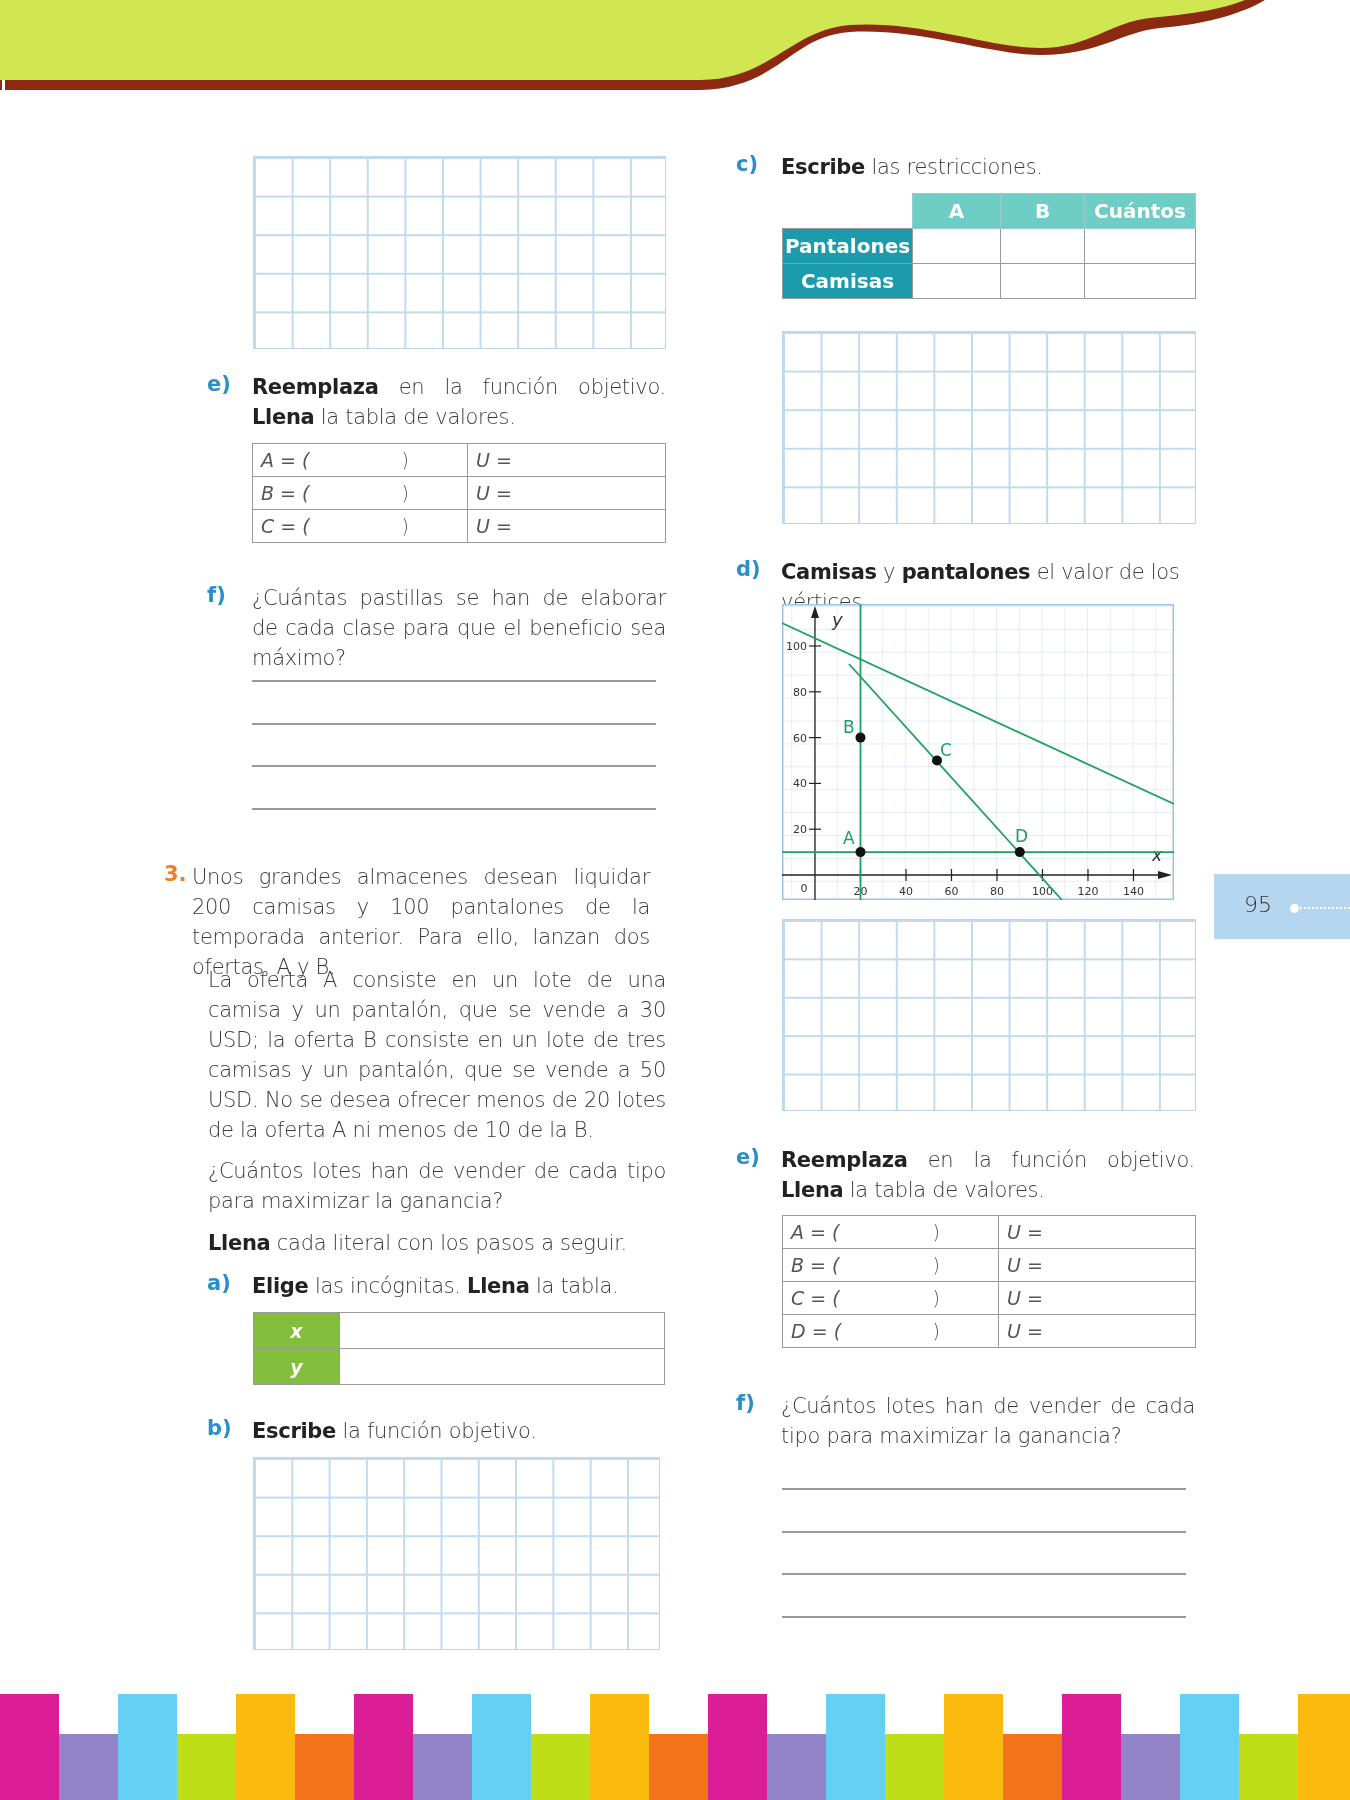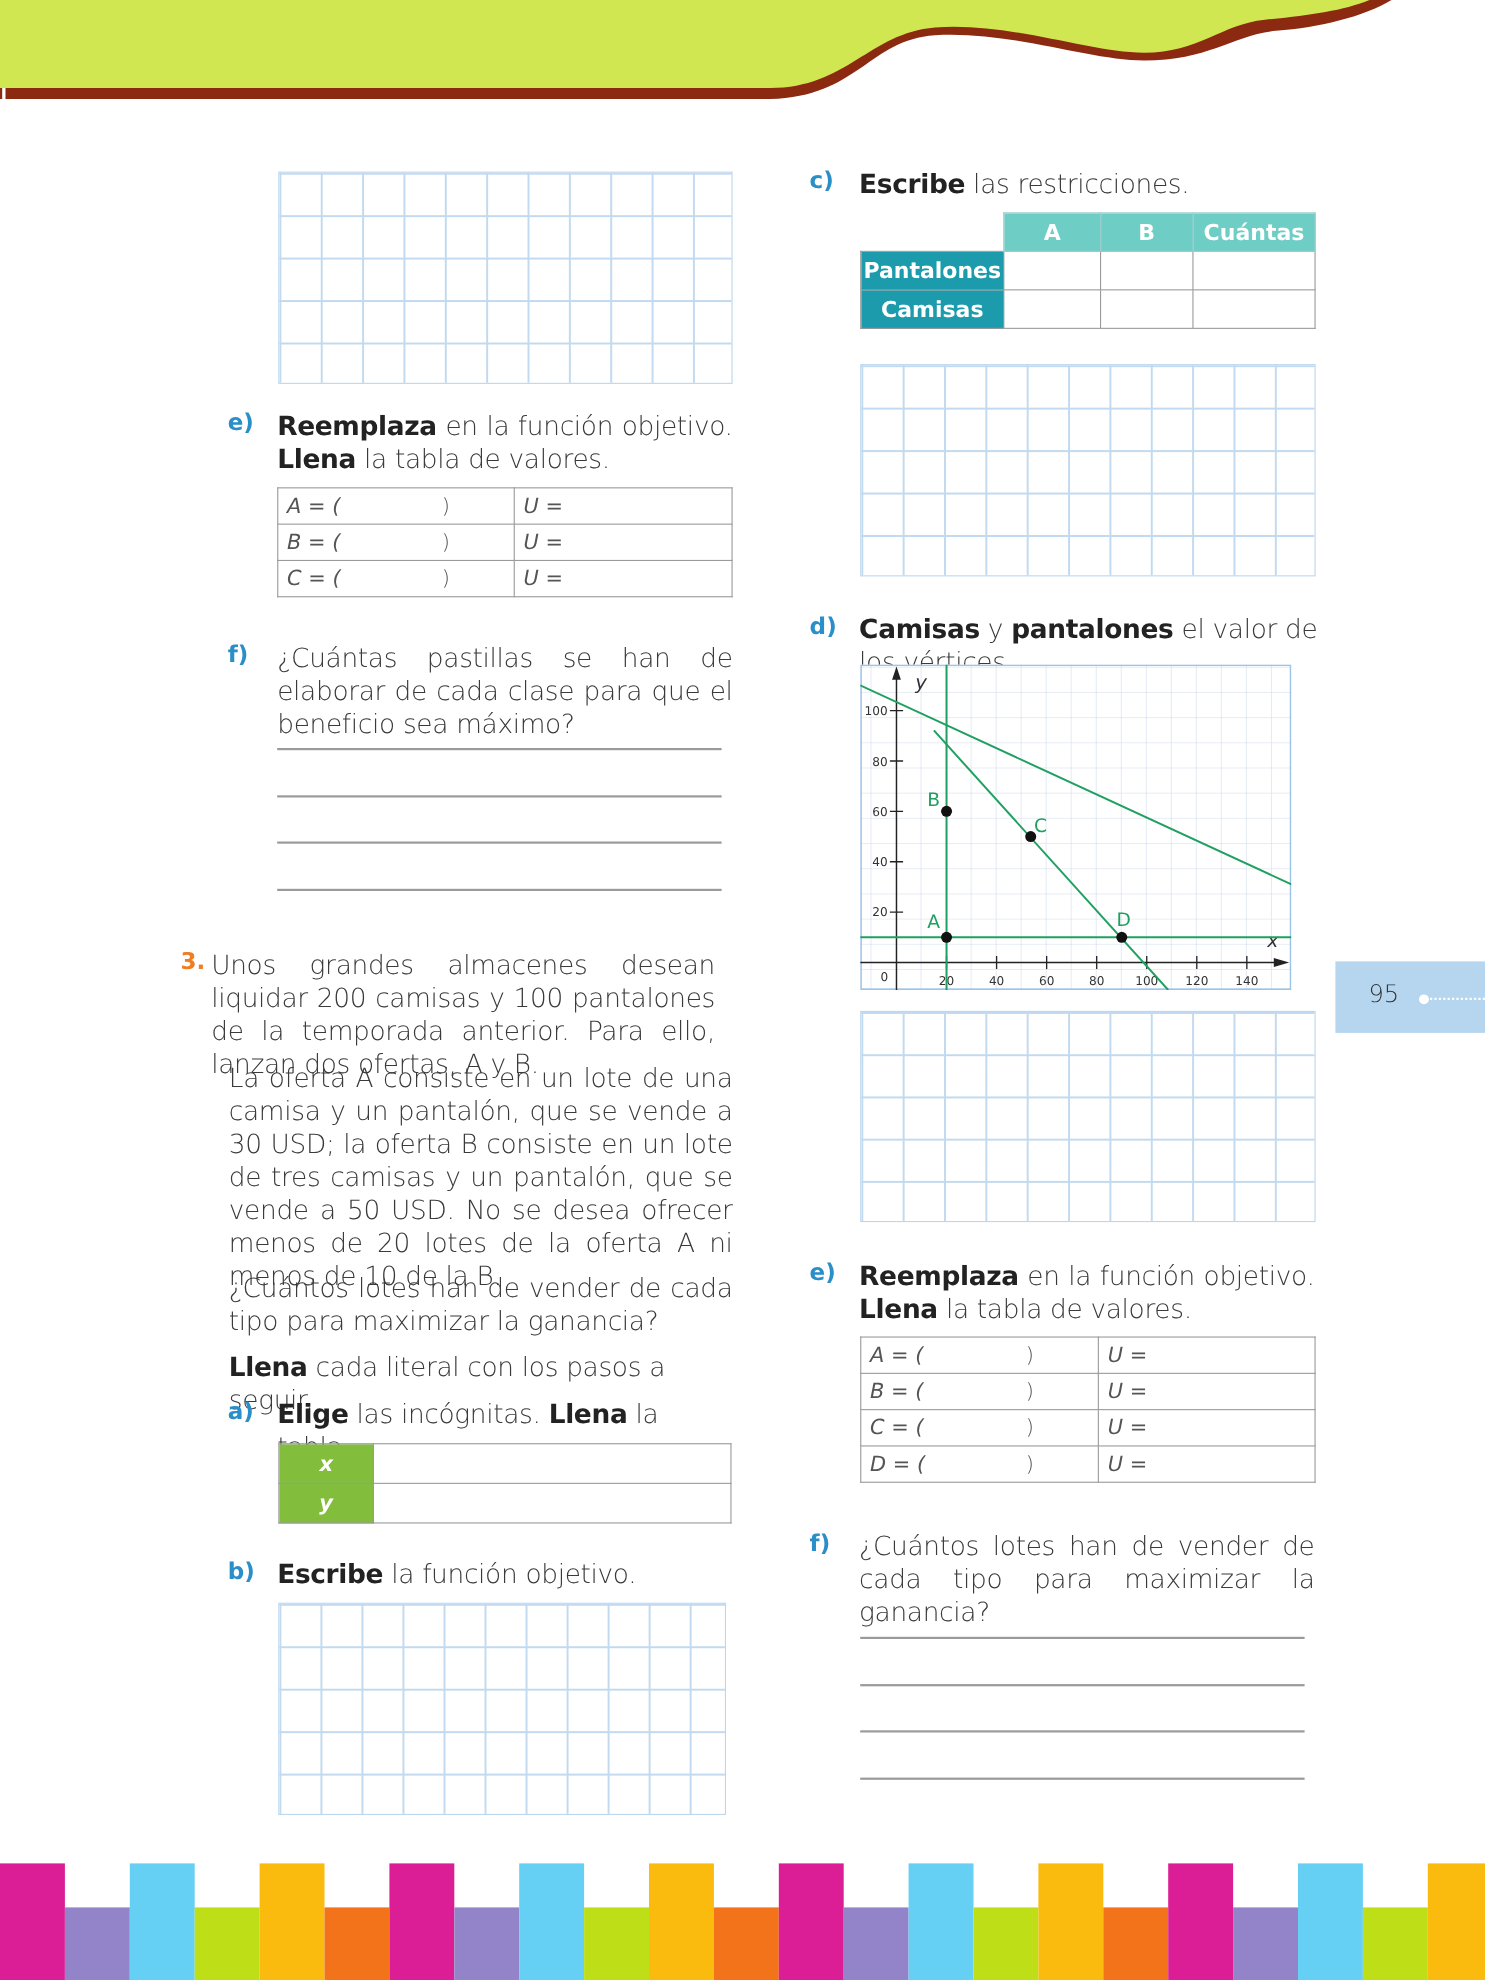--- a/index.html
+++ b/index.html
@@ -1,19 +1,19 @@
 <!DOCTYPE html>
 <html><head>
 <meta charset="utf-8">
 <style>
   html, body { margin:0; padding:0; }
   body { width:1350px; height:1800px; position:relative; background:#ffffff; overflow:hidden;
          font-family:"DejaVu Sans", "Liberation Sans", sans-serif; color:#333; }
   .abs { position:absolute; }
-  .txt { font-size:24px; line-height:30px; color:#3a3a3a; font-weight:300; letter-spacing:-0.3px; }
+  .txt { font-size:21px; line-height:30px; color:#3a3a3a; font-weight:300; letter-spacing:-0.3px; }
   .txt b { font-weight:600; color:#222; }
   .lbl { position:absolute; font-weight:700; font-size:21px; color:#2a8fc9; }
   .num { position:absolute; font-weight:700; font-size:21px; color:#ef7d22; }
   .just { text-align:justify; text-align-last:left; }
   .grid { position:absolute; border:1.5px solid #bcd6ee; box-sizing:border-box;
           background-image:
             linear-gradient(to right, #c2daef 1.5px, transparent 1.5px),
             linear-gradient(to bottom, #c2daef 1.5px, transparent 1.5px); }
   table.vt { position:absolute; border-collapse:collapse; font-size:19px; color:#555; font-style:italic; font-weight:300; }
   table.vt td { border:1.5px solid #9a9a9a; height:33px; padding:0 8px; box-sizing:border-box; }
@@ -109,21 +109,21 @@
 <span class="lbl" style="left:736px;top:152px;">c)</span>
 <div class="abs txt" style="left:781px;top:152px;width:414px;">
   <b>Escribe</b><span> las restricciones.</span>
 </div>
 <table class="rt" style="left:782px;top:193px;width:414px;">
   <tbody>
       <tr>
     <td class="blank" style="width:130px"></td>
     <td class="h" style="width:88px">A</td>
     <td class="h" style="width:84px">B</td>
-    <td class="h">Cuántas</td>
+    <td class="h">Cuántos</td>
   </tr>
   <tr>
     <td class="r">Pantalones</td>
     <td class="e"></td>
     <td class="e"></td>
     <td class="e"></td>
   </tr>
   <tr>
     <td class="r">Camisas</td>
     <td class="e"></td>

